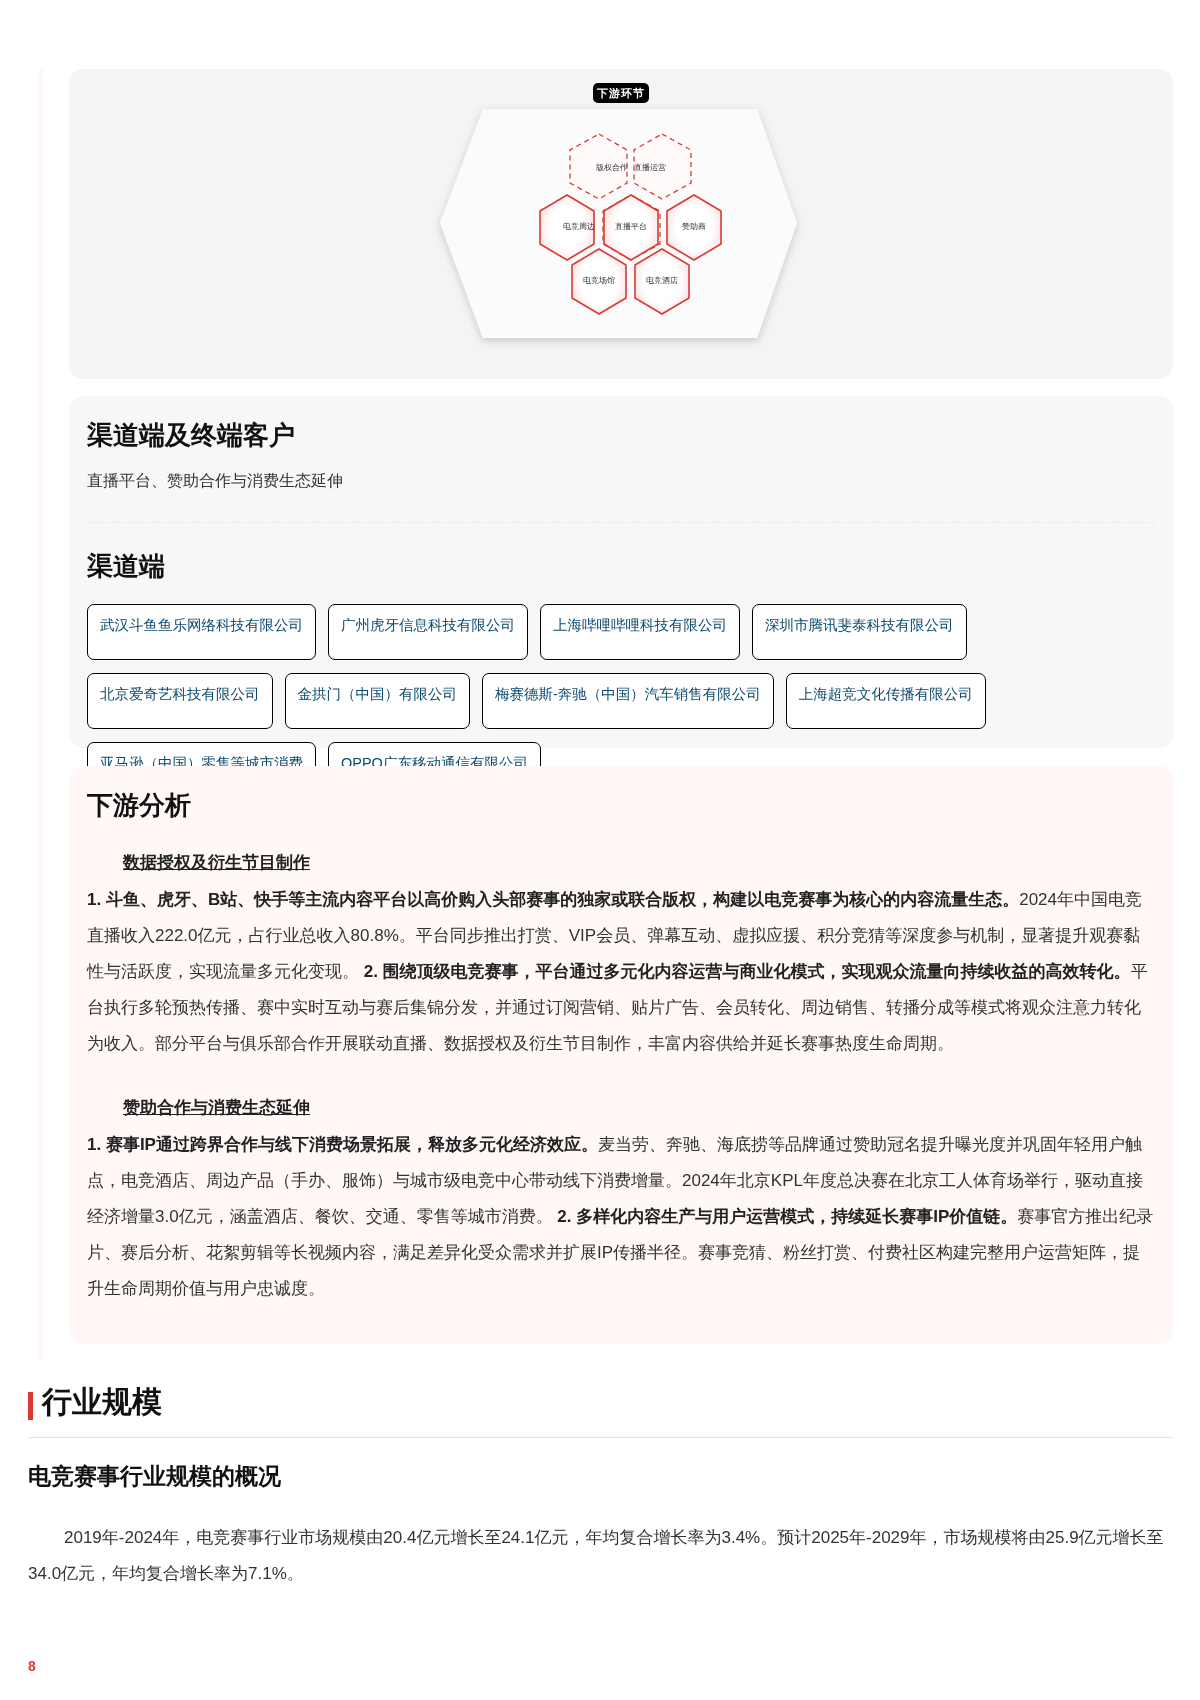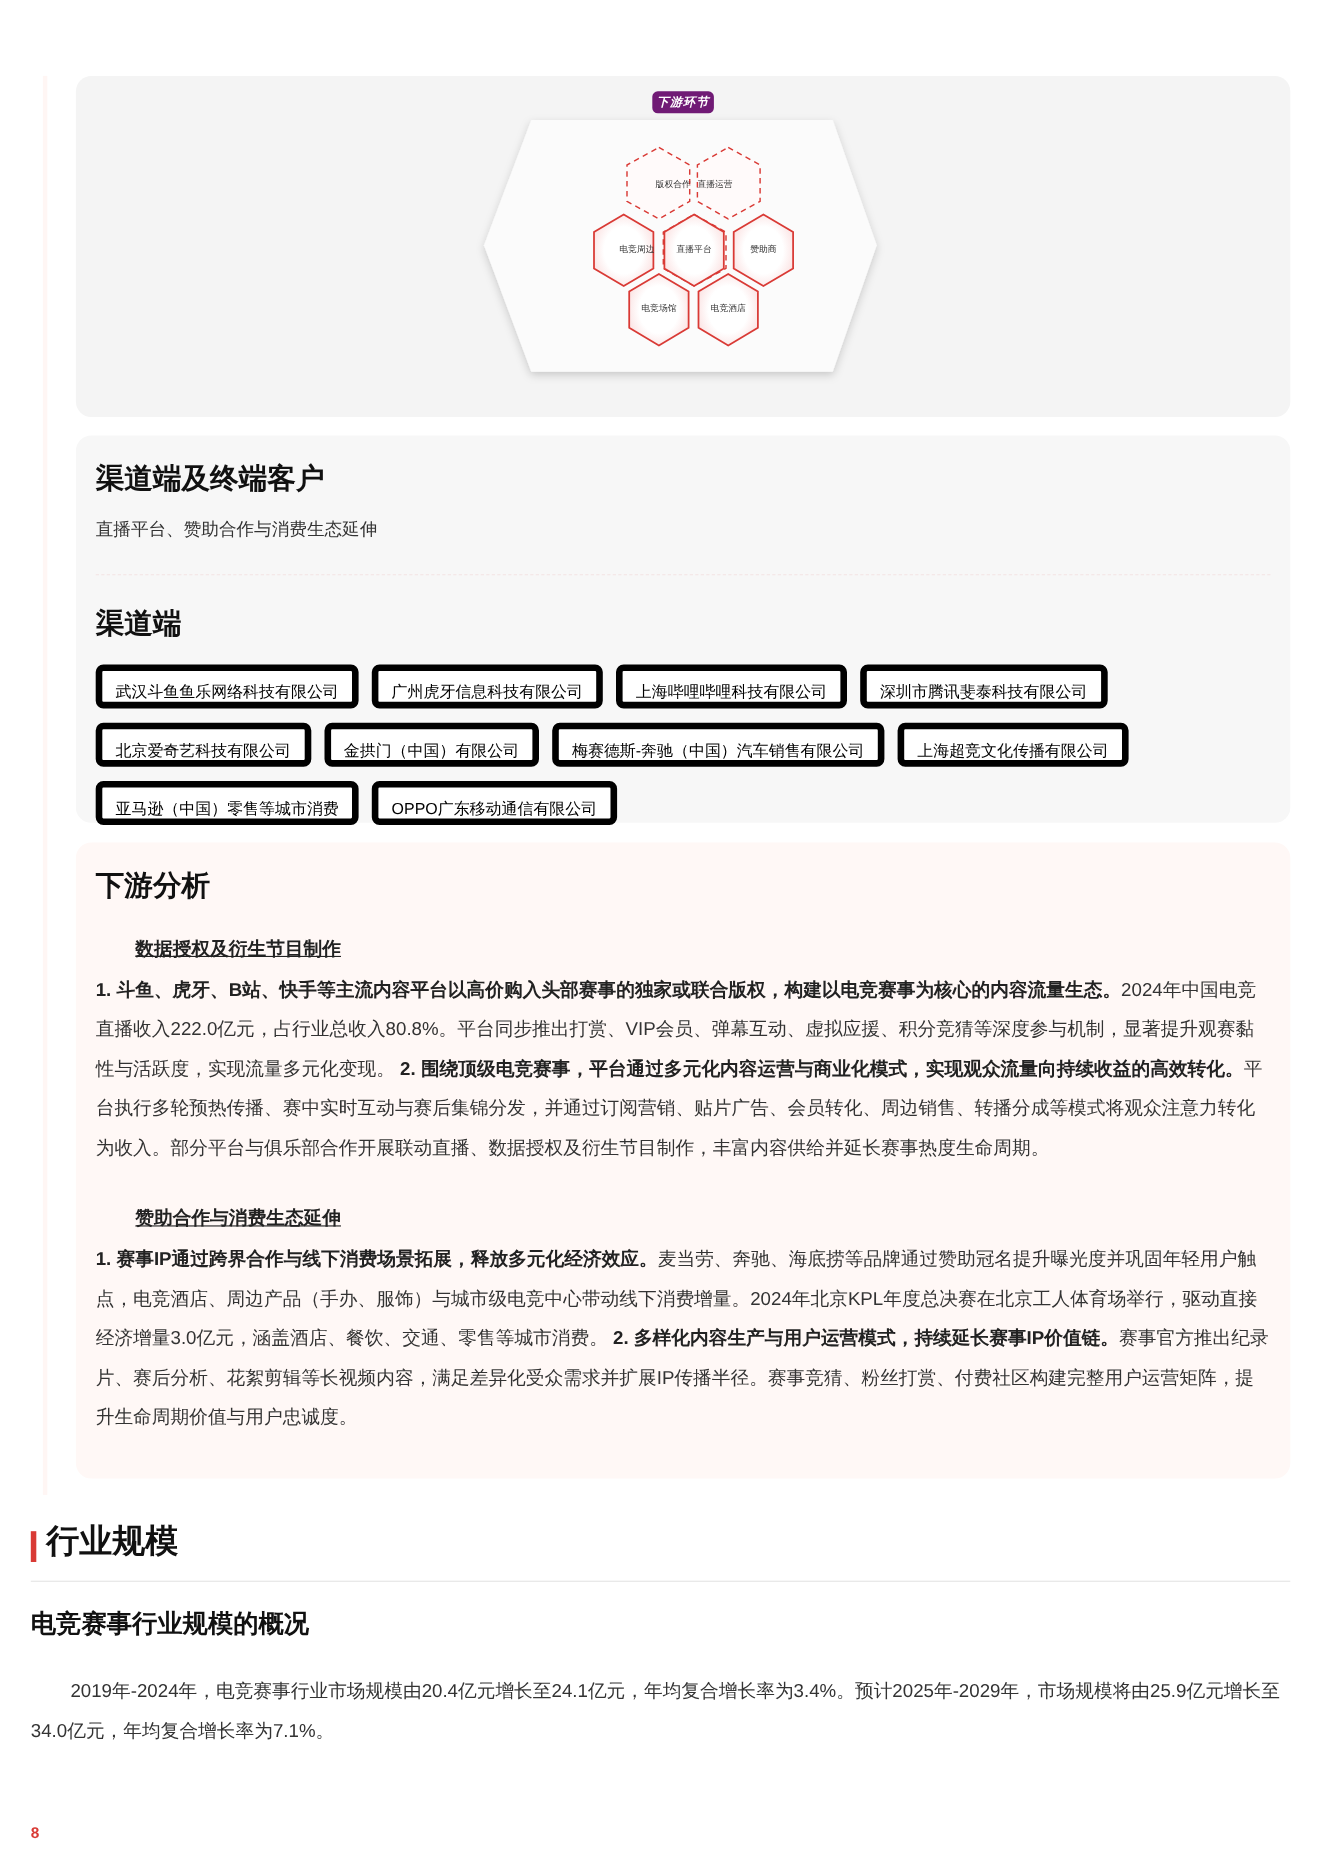--- a/index.html
+++ b/index.html
@@ -13,32 +13,32 @@
   }
   .card {
     position: absolute; left: 69px; width: 1104px; border-radius: 14px; box-sizing: border-box;
   }
   .card.diagram { top: 69px; height: 310px; background: #f4f4f4; }
   .card.channel { top: 396px; height: 352px; background: #f7f7f7; padding: 22px 18px; }
   .card.analysis { top: 766px; height: 578px; background: #fff8f6; padding: 22px 18px; }
 
   .stage-badge {
     position: absolute; left: 593px; top: 83px; width: 56px; height: 20px;
-    background: #701a75; color: #fff; font-size: 11px; font-weight: bold;
-    border-radius: 5px; text-align: center; line-height: 20px; letter-spacing: 1px; font-style: italic;
+    background: #000000; color: #fff; font-size: 11px; font-weight: bold;
+    border-radius: 5px; text-align: center; line-height: 20px; letter-spacing: 1px;
   }
   .diagram-svg { position: absolute; left: 0; top: 0; }
 
   .h3 { font-size: 26px; font-weight: bold; color: #111; margin: 0; }
   .sub { font-size: 16px; color: #333; margin-top: 18px; }
   .divider-dash { border-top: 1px dashed #f4e4e4; margin: 30px 0 26px 0; }
   .tags { display: flex; flex-wrap: wrap; gap: 13px 12px; margin-top: 20px; }
   .tag {
-    background: #fff; border: 6px solid #000000; border-radius: 7px;
-    padding: 0 12px; height: 40px; line-height: 40px; font-size: 14.5px; color: #000000;
+    background: #fff; border: 1px solid #000000; border-radius: 7px;
+    padding: 0 12px; height: 56px; line-height: 40px; font-size: 14.5px; color: #0c4a6e;
     box-sizing: border-box; white-space: nowrap;
   }
   .section-sub {
     font-size: 17px; font-weight: bold; text-decoration: underline; color: #222;
     margin: 28px 0 8px 36px;
   }
   .para { font-size: 17px; line-height: 36px; color: #333; margin: 0; }
   .para b { color: #222; }
   .gap { height: 20px; }
 

